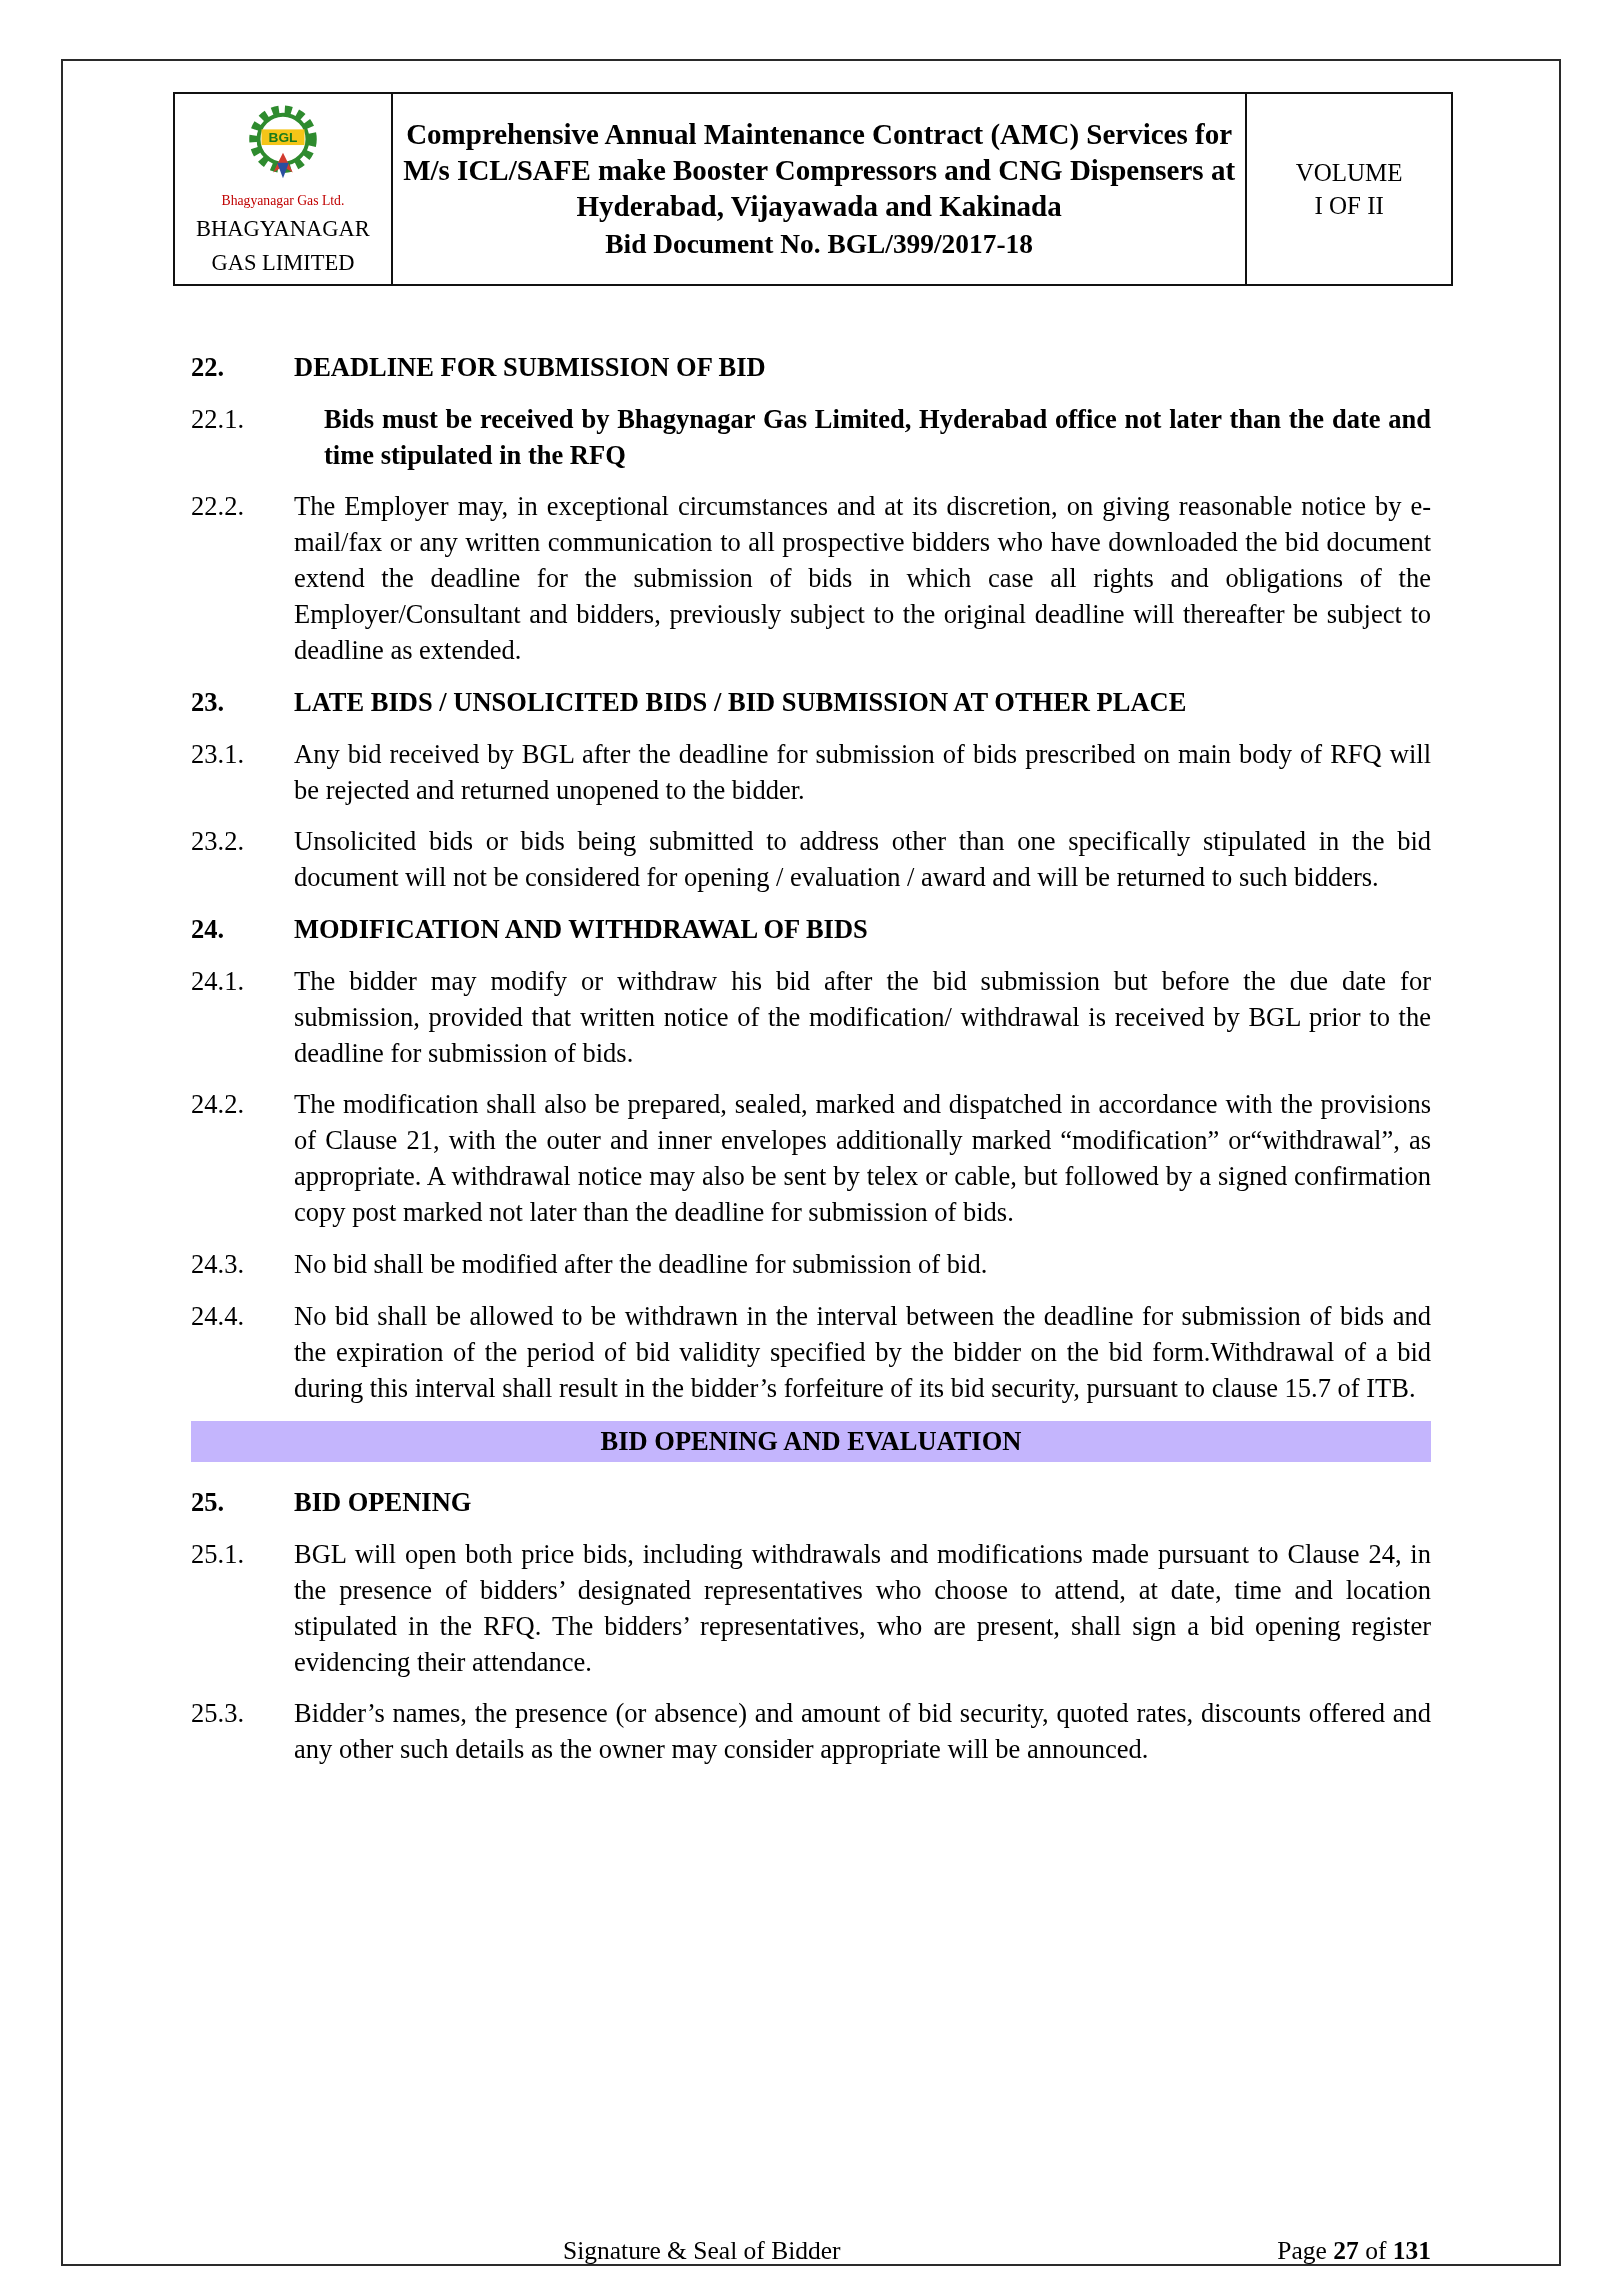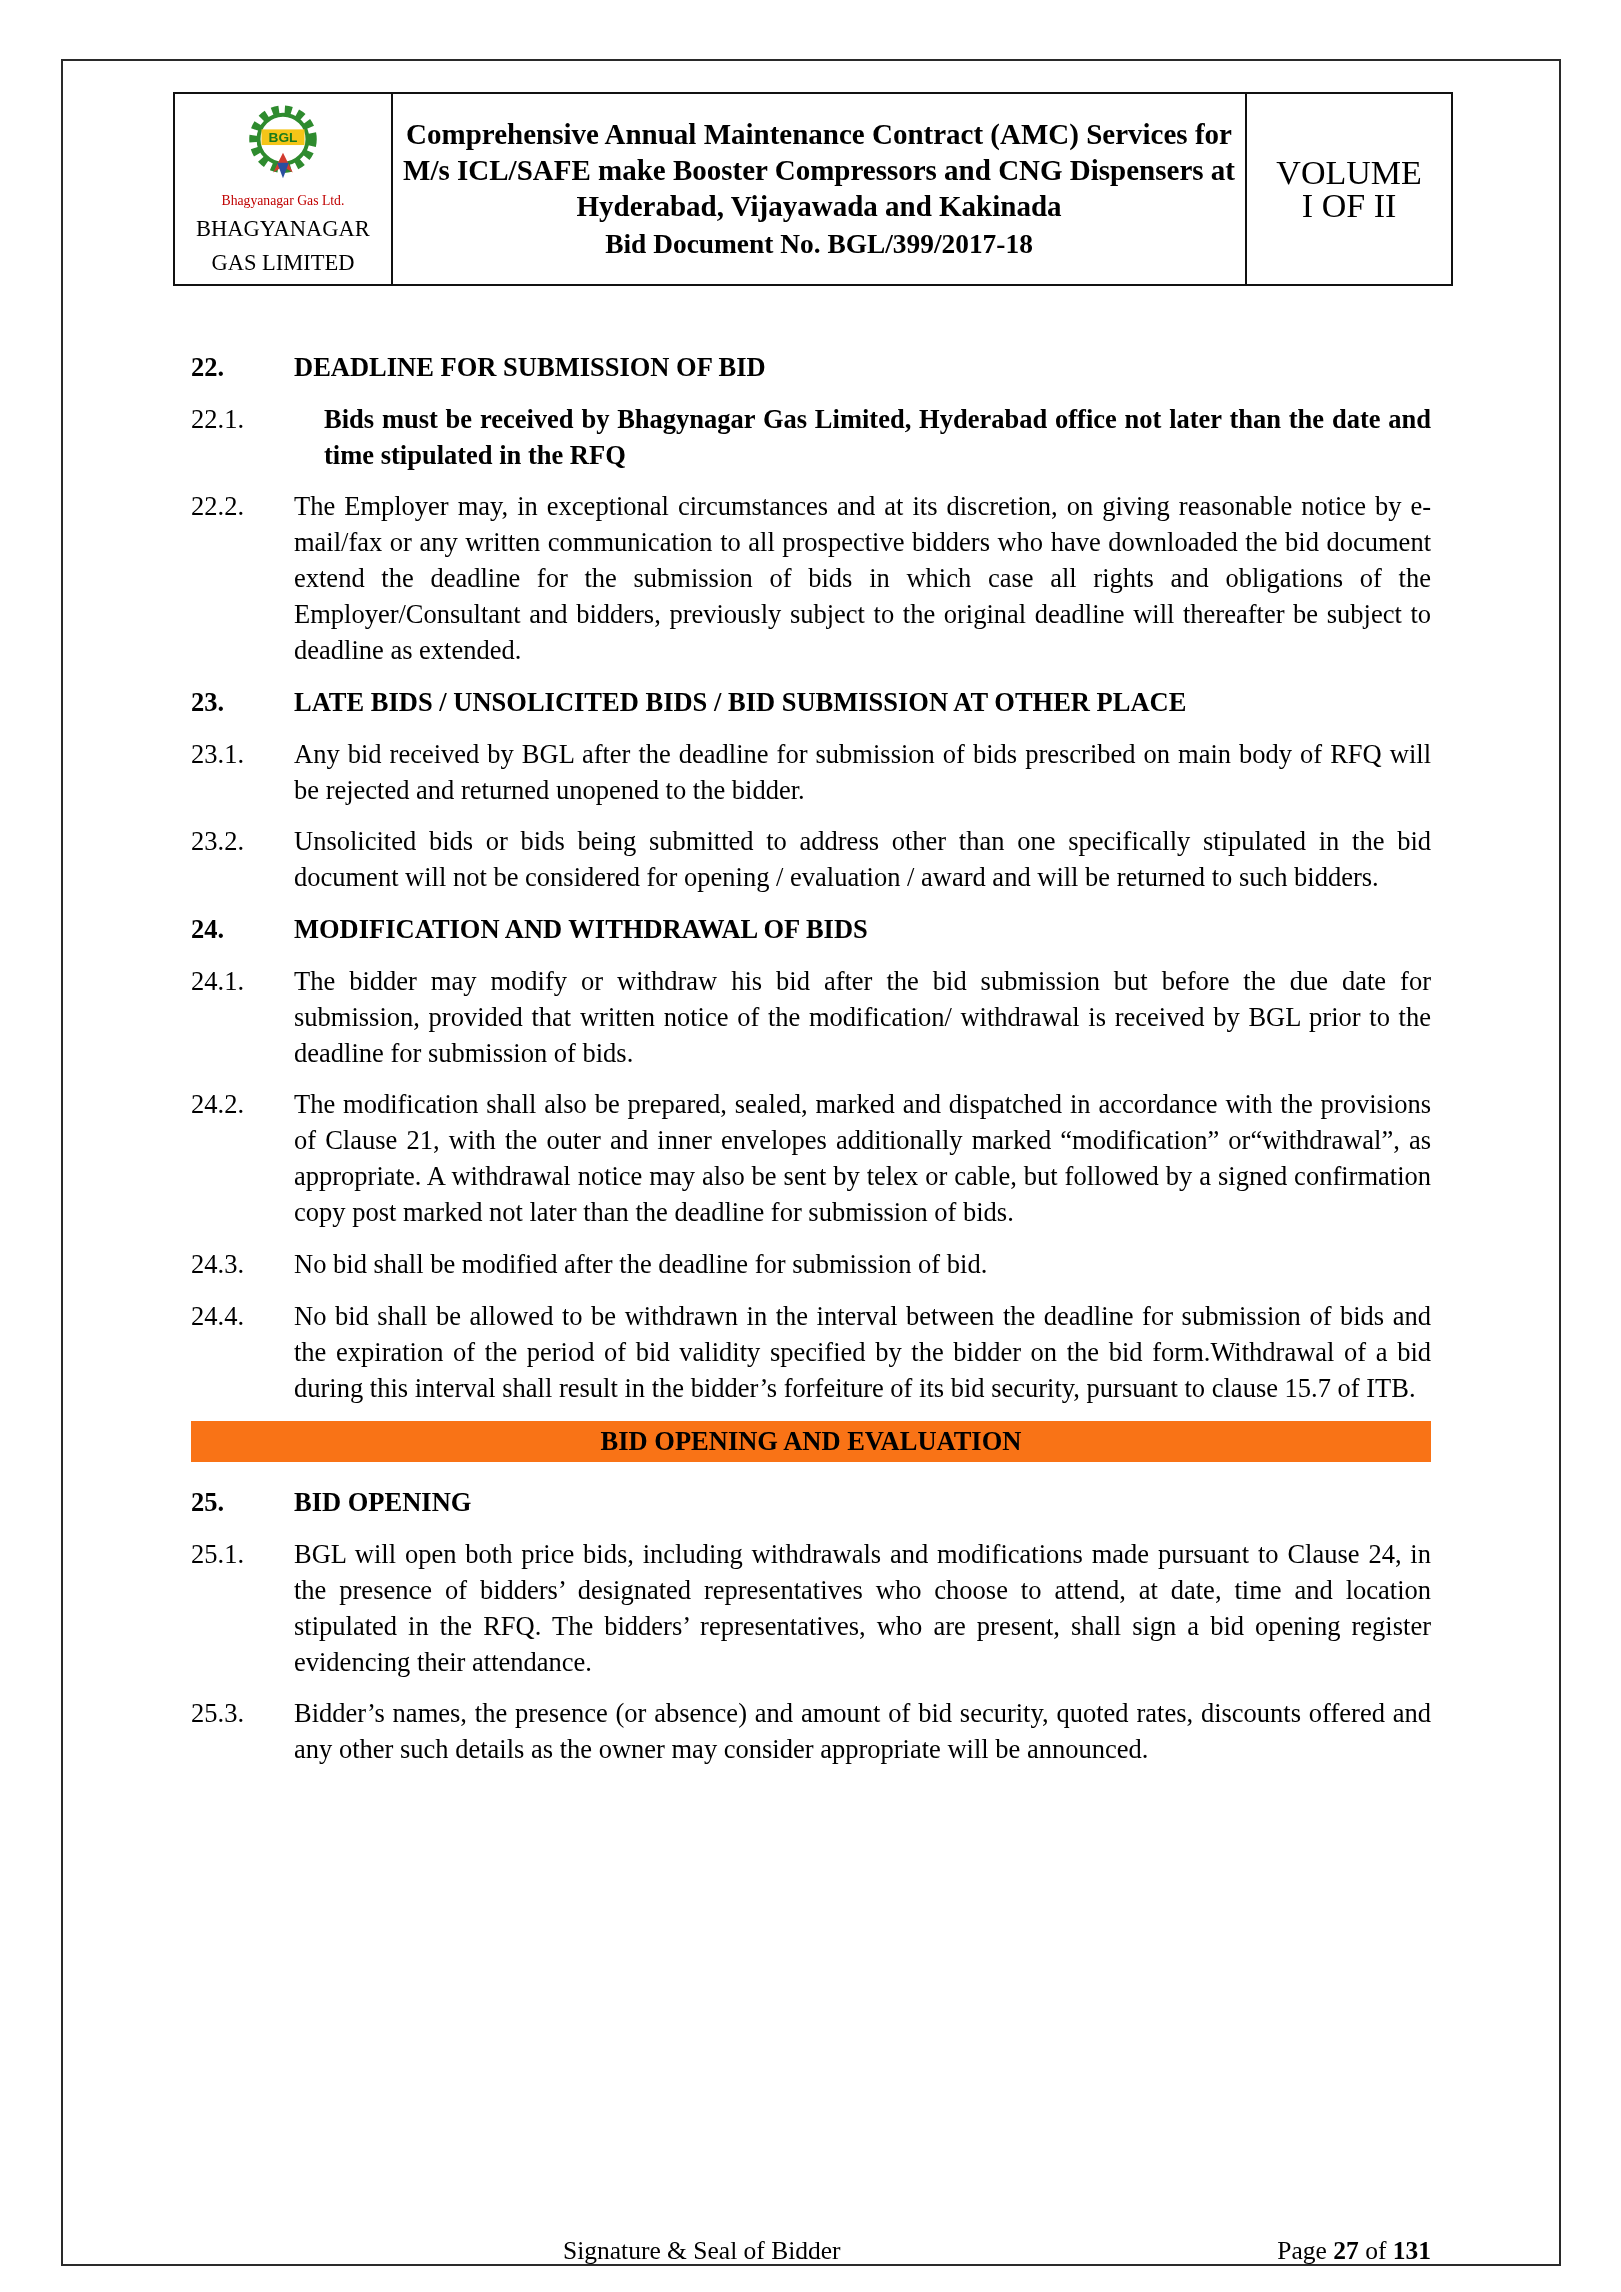--- a/index.html
+++ b/index.html
@@ -27,42 +27,42 @@
     border-collapse: collapse;
     text-align: center;
   }
   .header-table td {
     border: 2px solid #111;
     vertical-align: middle;
     padding: 7.8px 9.8px;
   }
   .logo-cell { width: 218px; padding: 5.9px 3.9px; border-radius: 19px; }
   .title-cell { width: 857px; }
-  .volume-cell { width: 206px; font-size: 34px; line-height: 33px; }
+  .volume-cell { width: 206px; font-size: 25px; line-height: 33px; }
   .doc-title { font-weight: bold; font-size: 29px; line-height: 36px; }
   .doc-no { font-weight: bold; font-size: 27.4px; line-height: 36px; margin-top: 2px; }
   .logo-caption { color: #c00000; font-size: 13.7px; line-height: 15.7px; margin-top: 1px; }
   .company-name { font-size: 22.5px; line-height: 28px; margin-top: 6px; }
   .logo-svg { display: block; margin: 0 auto; }
   
   .doc-body {
     position: absolute;
     left: 191px; top: 343px;
     width: 1240px;
     font-size: 26.5px;
     line-height: 36px;
   }
   .block { display: flex; margin-bottom: 15.7px; }
   .num { flex: 0 0 103px; }
   .btext { flex: 1; text-align: justify; }
   .h-block { font-weight: bold; margin-top: 5.9px; margin-bottom: 15.7px; }
   .h-block .btext { text-align: left; }
   .bold-item .btext { font-weight: bold; margin-left: 30px; }
   .banner {
-    background: #f97316;
+    background: #c4b5fd;
     text-align: center;
     font-weight: bold;
     font-size: 26.5px;
     height: 41px;
     line-height: 41px;
     margin: 7.8px 0 21.6px 0;
   }
   
   .footer {
     position: absolute;

